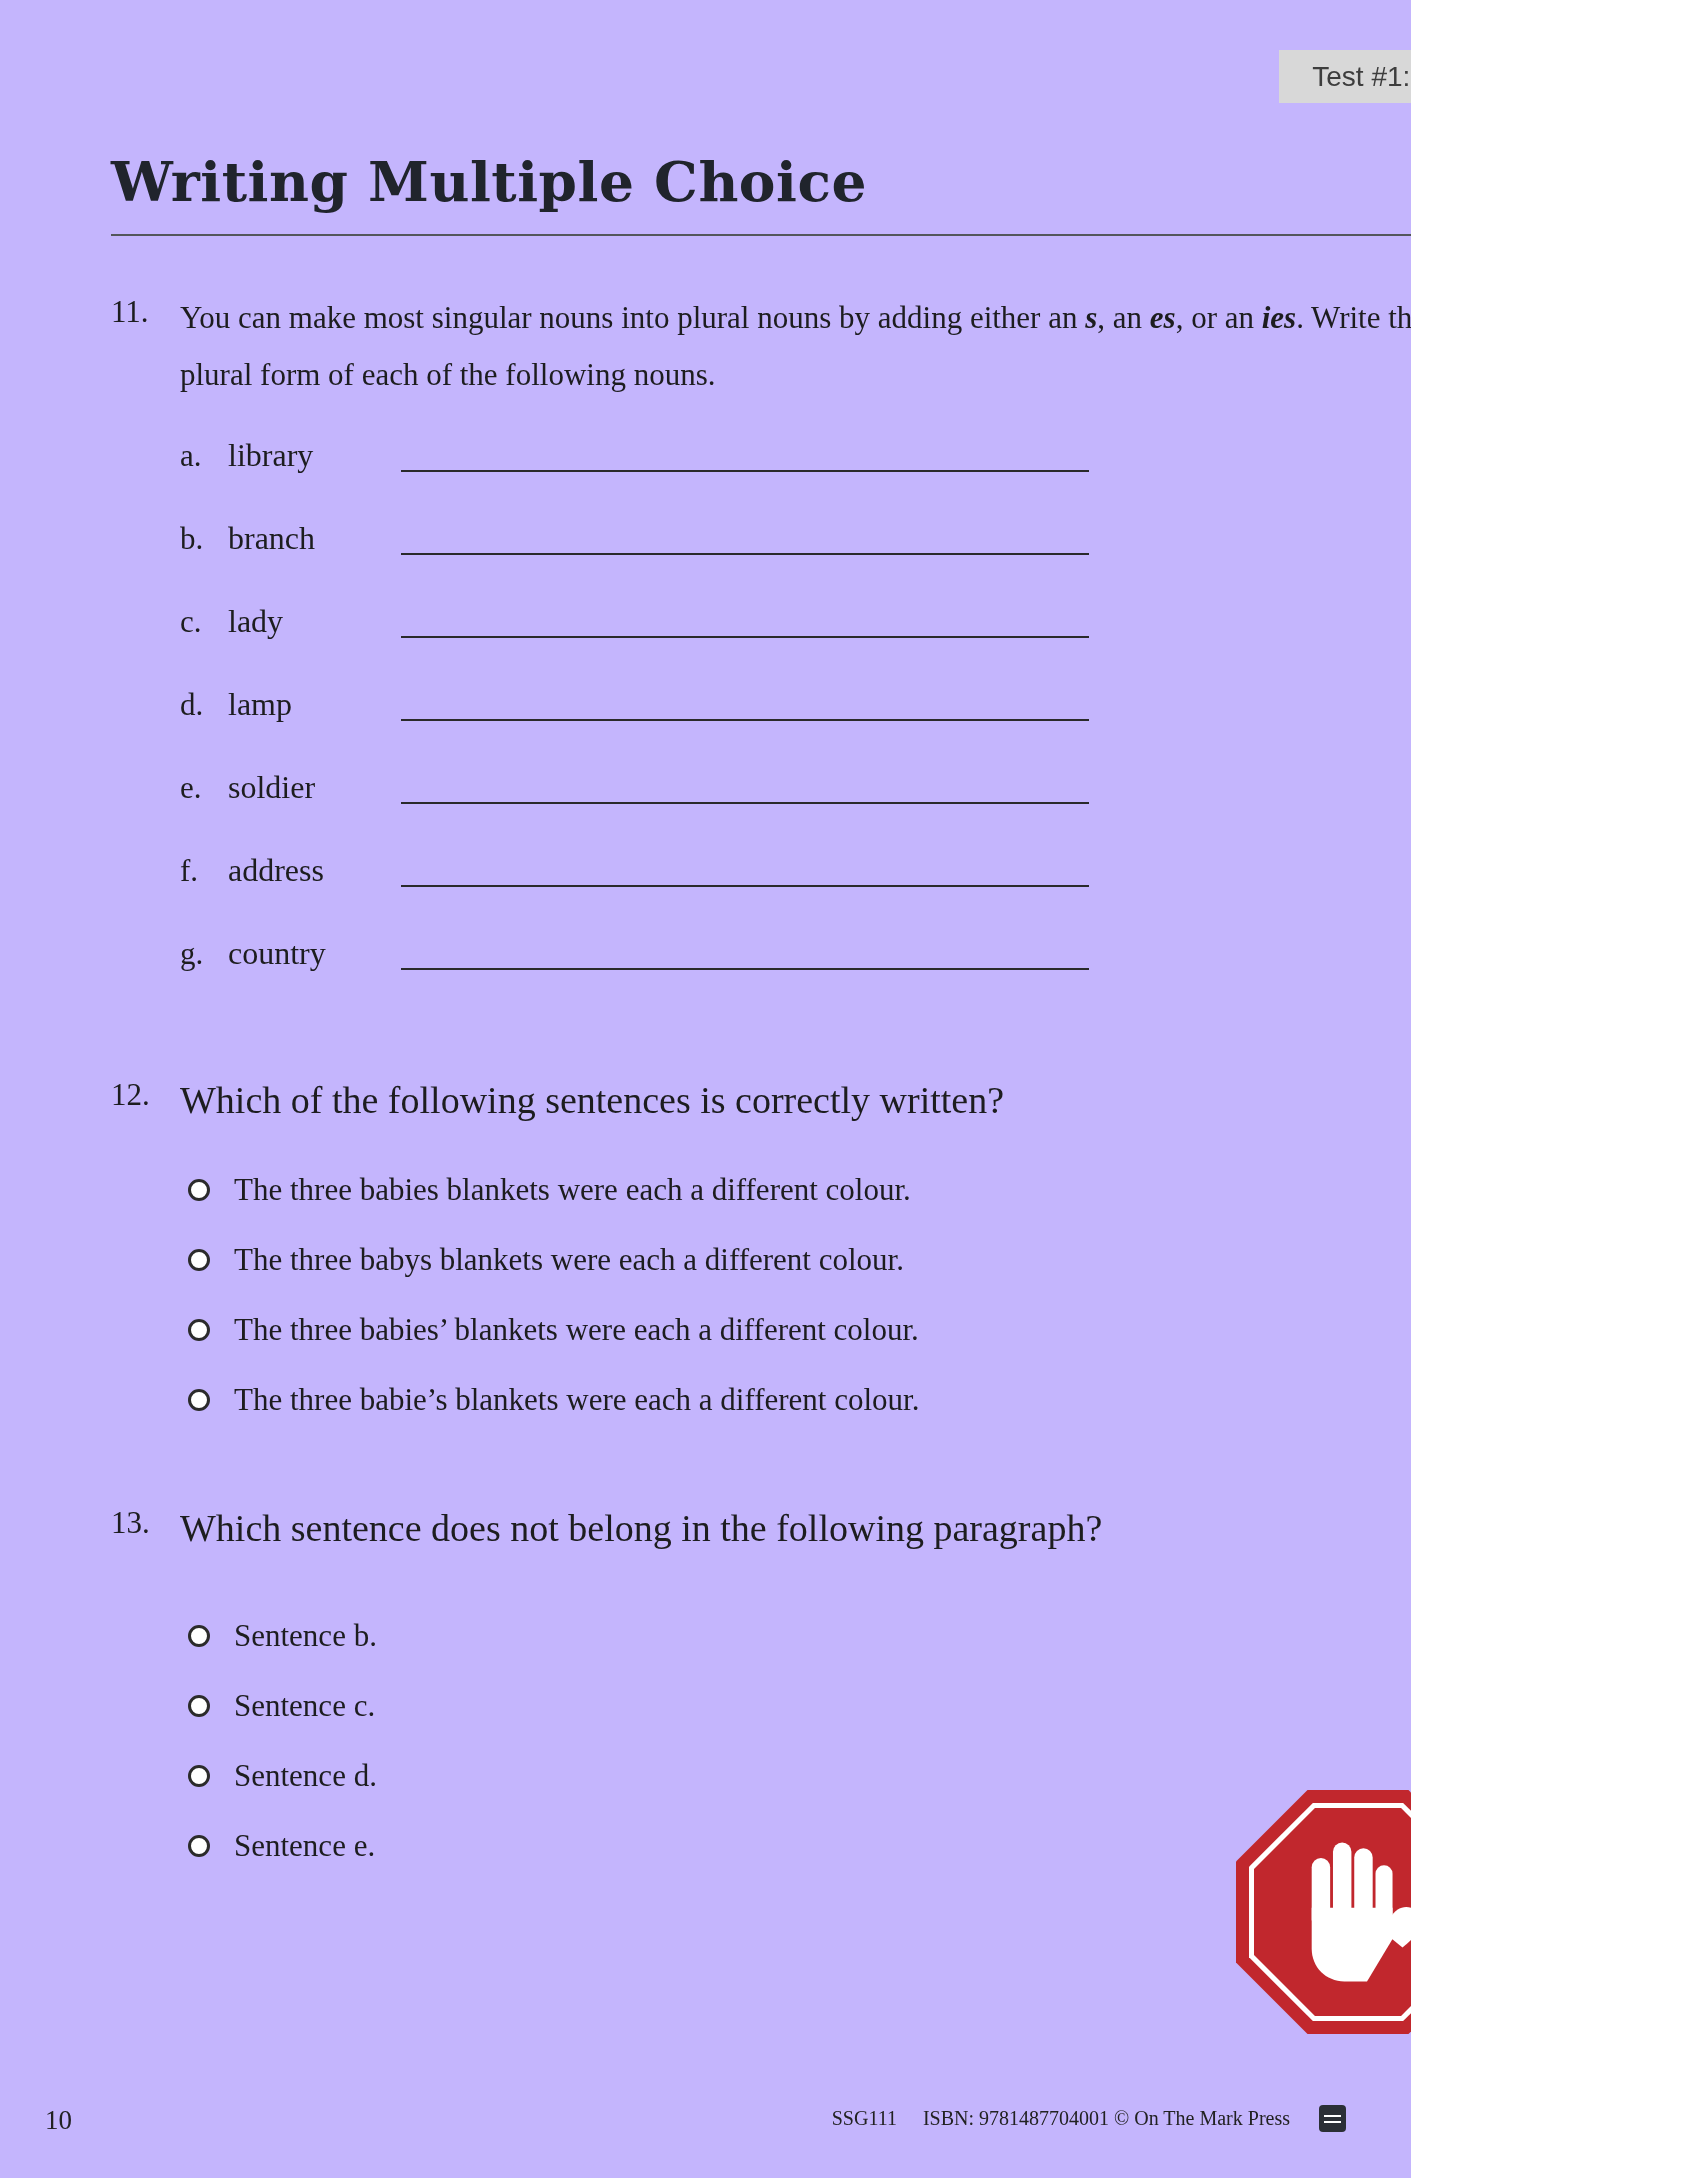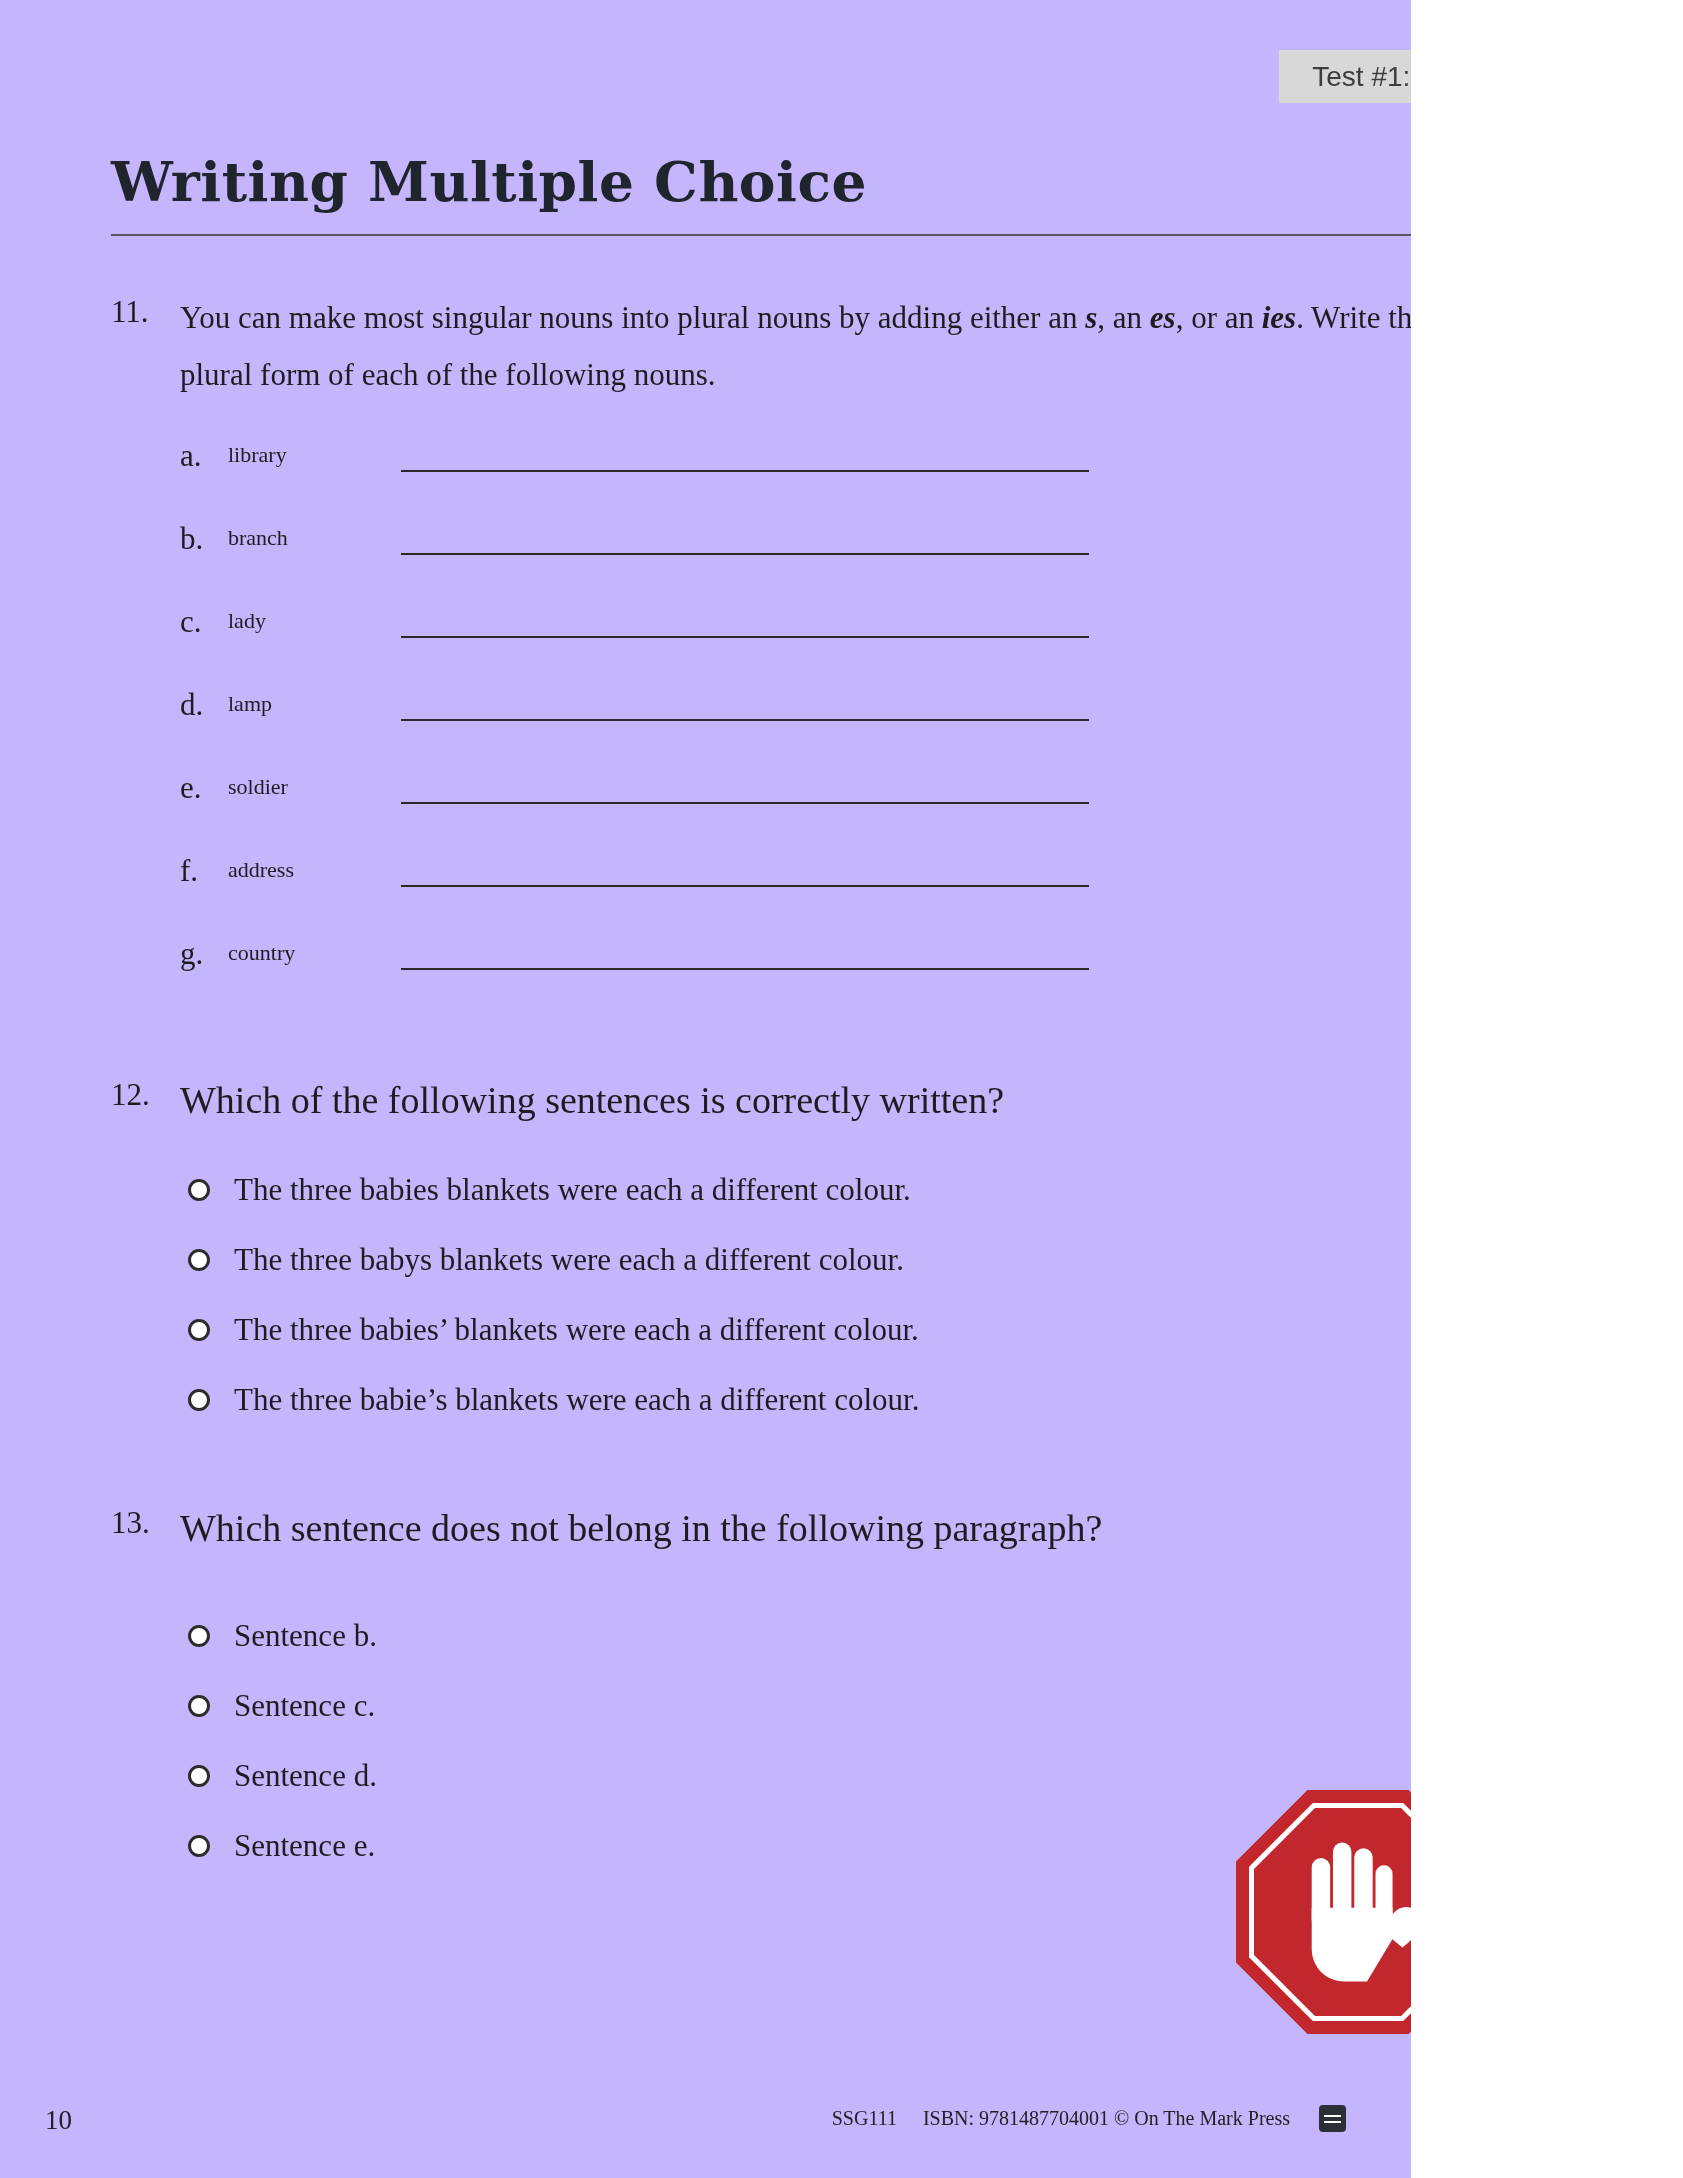--- a/index.html
+++ b/index.html
@@ -26,21 +26,21 @@
     padding-bottom:20px;border-bottom:2px solid #53565a;
   }
   .question{display:flex;align-items:flex-start;}
   .qnum{width:69px;flex:0 0 69px;font-size:31px;line-height:1.5;}
   .qbody{font-size:31px;line-height:1.85;max-width:1317px;}
   .bi{font-weight:bold;font-style:italic;}
   .q11{margin-top:53px;}
   .items{margin-top:10px;}
   .item-row{display:flex;align-items:center;height:83px;}
   .item-letter{width:48px;flex:0 0 48px;font-size:31px;}
-  .item-word{width:173px;flex:0 0 173px;font-size:22px;}
+  .item-word{width:173px;flex:0 0 173px;font-size:32px;}
   .blank{width:688px;height:34px;border-bottom:2px solid #2a2a2a;}
   .q12{margin-top:77px;}
   .q13{margin-top:65px;}
   .prompt{font-size:38px;line-height:1.5;}
   .options{margin-top:26px;margin-left:8px;}
   .opt-row{display:flex;align-items:center;height:70px;cursor:pointer;}
   .radio{
     width:22px;height:22px;flex:0 0 22px;border:3px solid #2b2b2b;
     border-radius:50%;margin-right:24px;background:#fff;
   }

